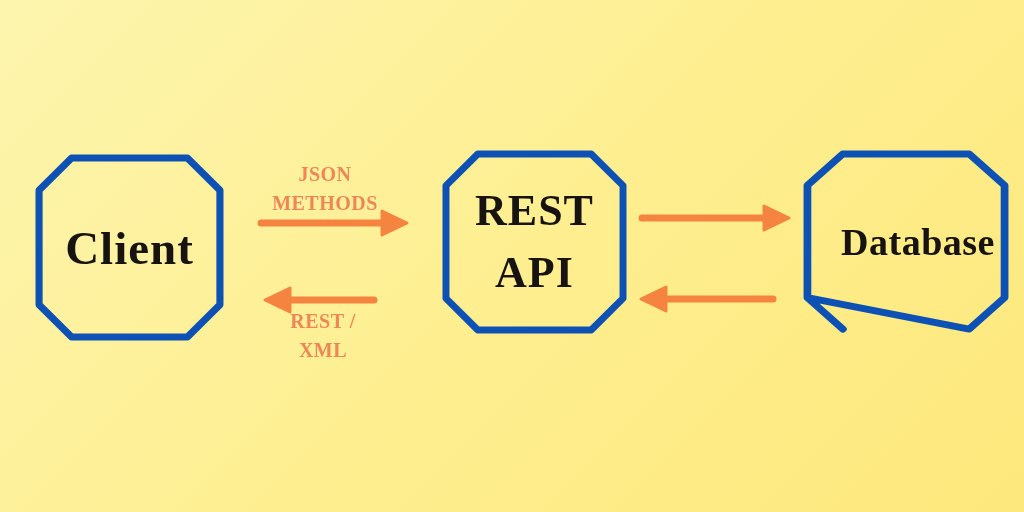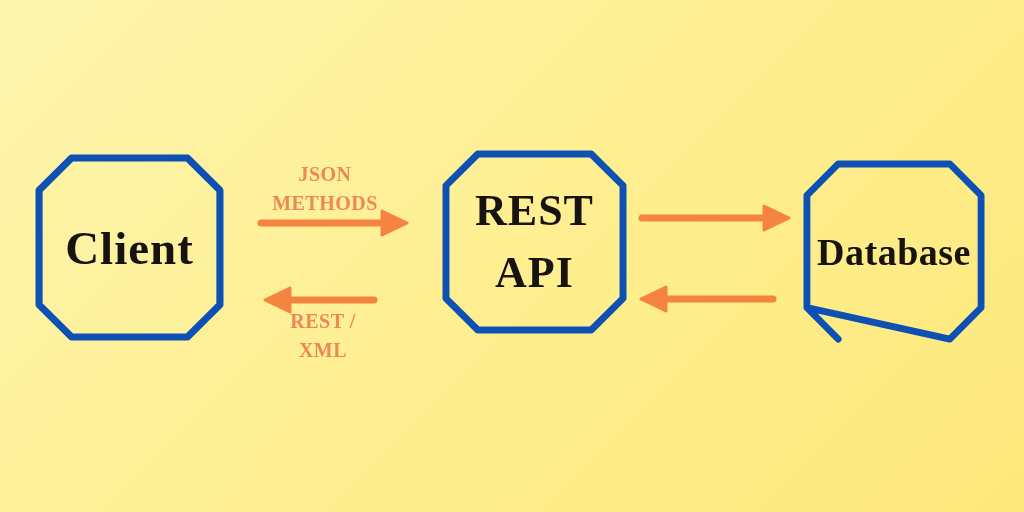--- a/index.html
+++ b/index.html
@@ -30,21 +30,21 @@
     position: relative;
     z-index: 2;
     color: #171310;
     font-weight: bold;
     text-align: center;
     white-space: pre-line;
     letter-spacing: 1px;
   }
   #node-client   { left: 35px;  top: 154px; width: 189px; height: 187px; }
   #node-rest-api { left: 442px; top: 150px; width: 185px; height: 184px; }
-  #node-database { left: 803px; top: 160px; width: 182px; height: 183px; }
+  #node-database { left: 803px; top: 150px; width: 182px; height: 183px; padding-left: 24px; }
   #node-client   .node-label { font-size: 47px; }
   #node-rest-api .node-label { font-size: 44px; line-height: 62px; }
   #node-database .node-label { font-size: 38px; letter-spacing: 0.5px; }
   .octagon {
     fill: none;
     stroke: #0d51b5;
     stroke-width: 7;
     stroke-linejoin: round;
   }
   #arrow-layer {

